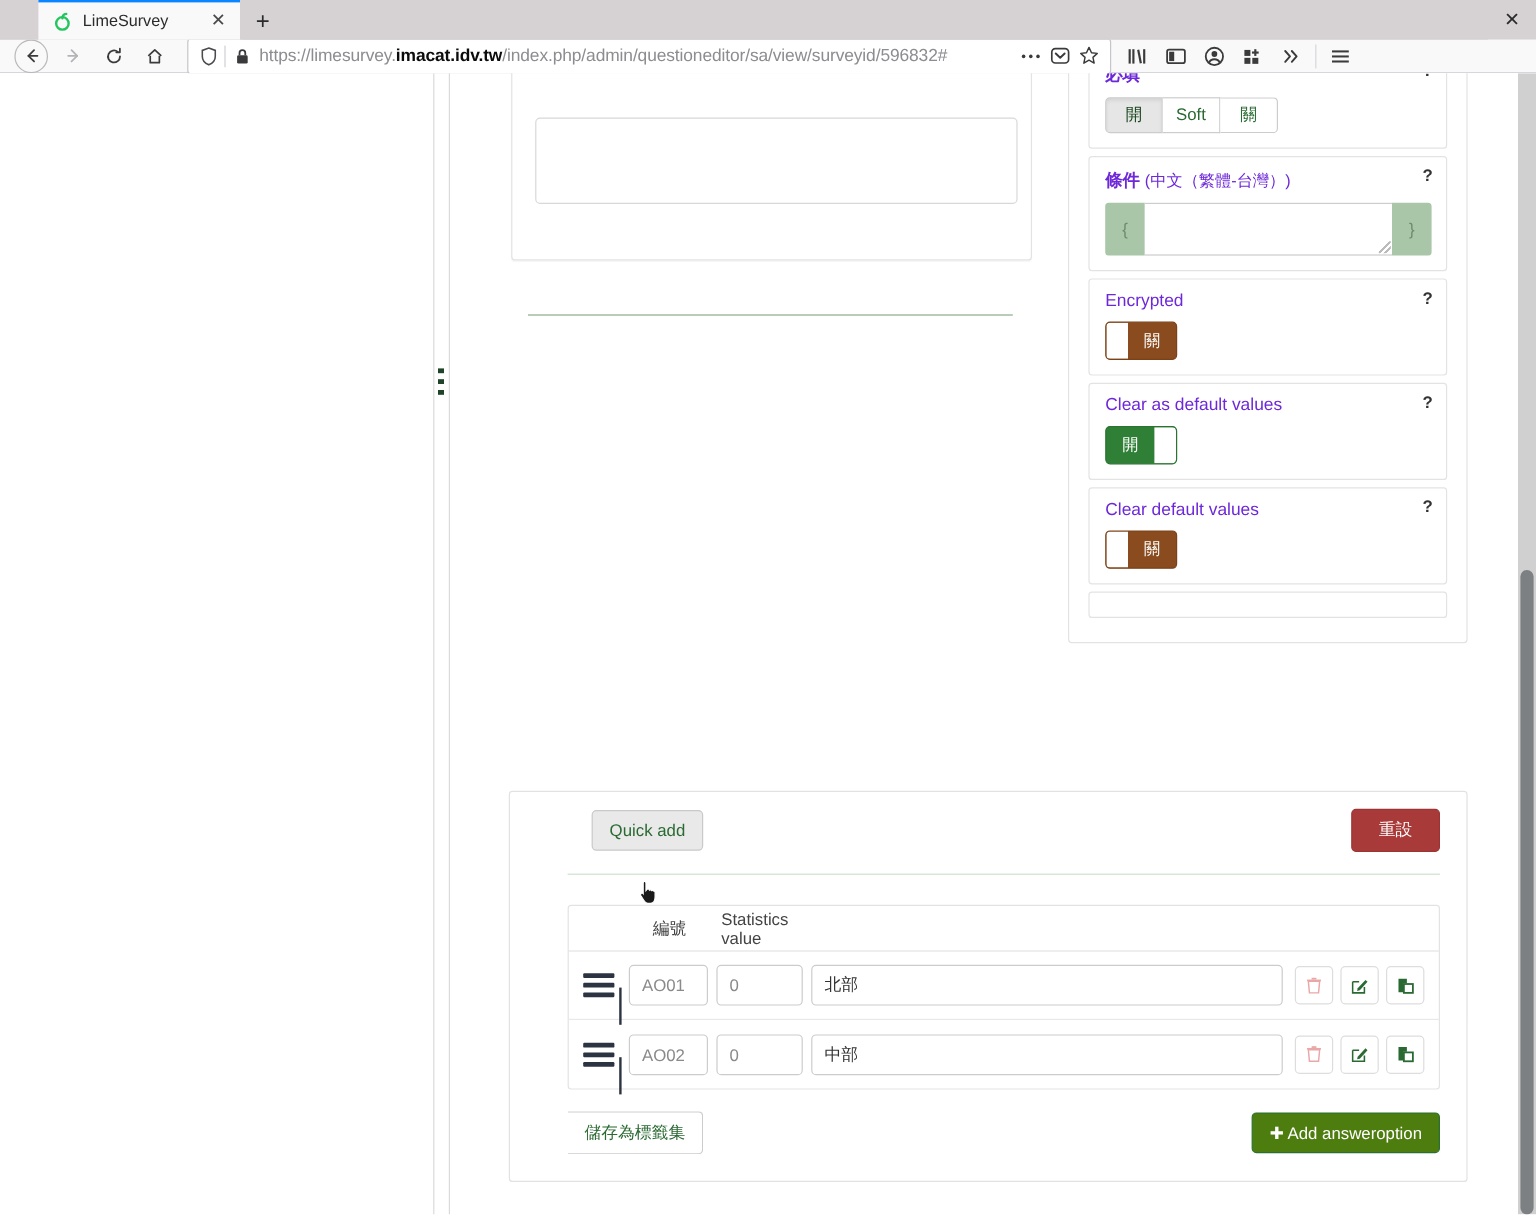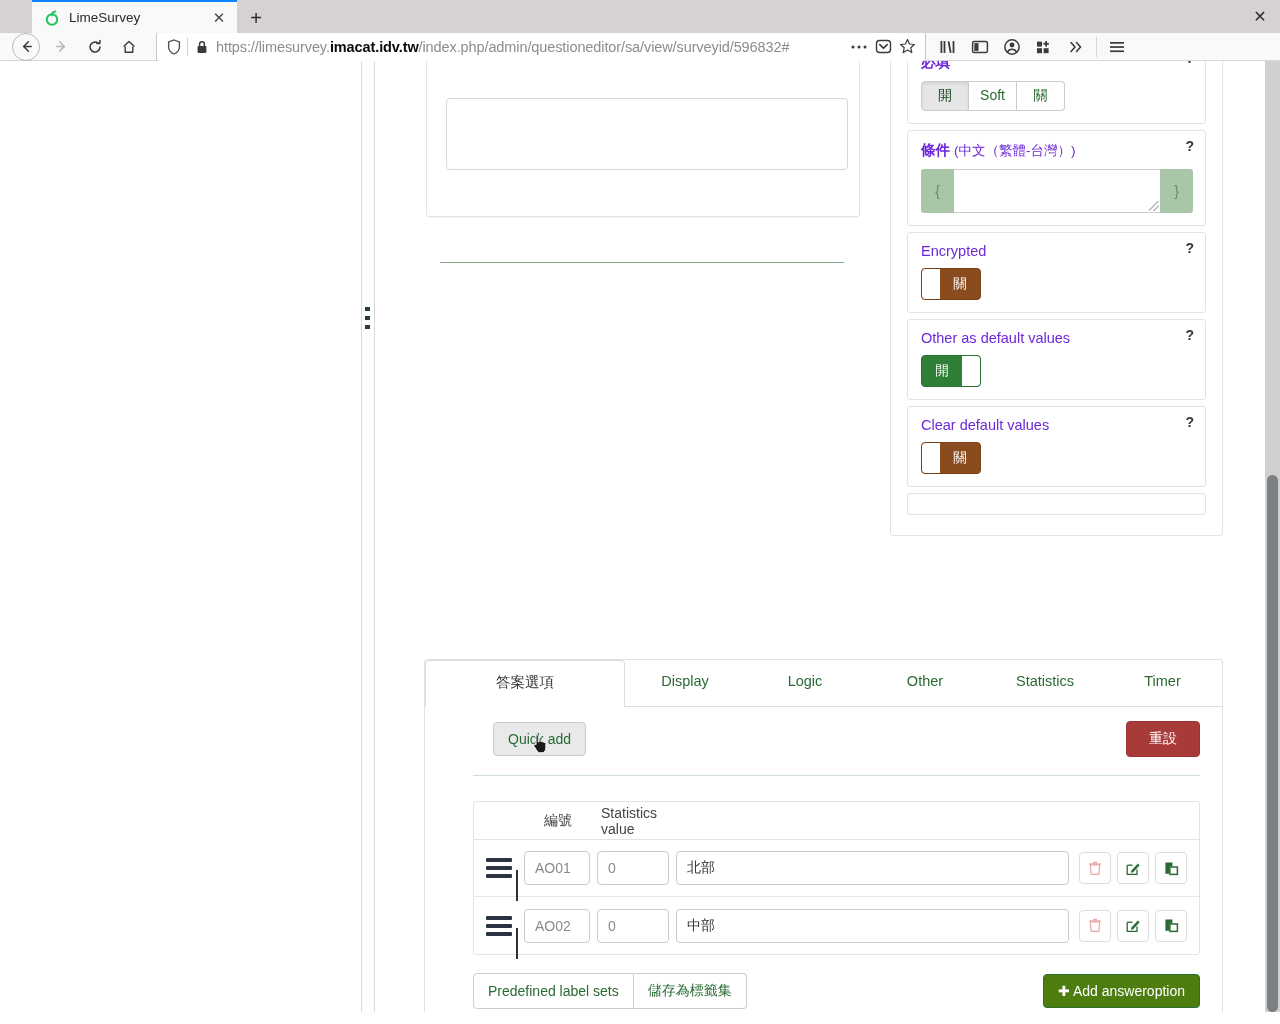--- a/index.html
+++ b/index.html
@@ -20,21 +20,21 @@
     height: 33px;
     background: #d6d2d4;
     display: flex;
     align-items: flex-end;
     position: relative;
   }
   .tabstrip .edge-left { width: 32px; height: 33px; background:#d6d2d4; }
   .tab {
     position: relative;
     height: 33px;
-    width: 205px;
+    width: 168px;
     background: #f9f9fa;
     display: flex;
     align-items: center;
     padding: 0 8px 0 12px;
     border-top: 2px solid #0a84ff;
   }
   .tab .favicon {
     width: 16px; height: 16px;
     flex: 0 0 16px;
     margin-right: 9px;
@@ -615,49 +615,41 @@
         <span class="help">?</span>
         <span class="slabel">Encrypted</span>
         <div class="toggle off">
           <span class="knob"></span>
           <span class="lbl">關</span>
         </div>
       </div>
 
       <div class="sbox">
         <span class="help">?</span>
-        <span class="slabel">Other as default values</span>
+        <span class="slabel">Clear as default values</span>
         <div class="toggle on">
           <span class="lbl">開</span>
           <span class="knob"></span>
         </div>
       </div>
 
       <div class="sbox">
         <span class="help">?</span>
         <span class="slabel">Clear default values</span>
         <div class="toggle off">
           <span class="knob"></span>
           <span class="lbl">關</span>
         </div>
       </div>
 
       <div class="sbox empty"></div>
     </div>
 
     <div class="ao-panel">
 
-      <div class="ao-tabs">
-        <div class="ao-tab active" style="width:200px">答案選項</div>
-        <div class="ao-tab" style="width:120px">Display</div>
-        <div class="ao-tab" style="width:120px">Logic</div>
-        <div class="ao-tab" style="width:120px">Other</div>
-        <div class="ao-tab" style="width:120px">Statistics</div>
-        <div class="ao-tab" style="width:115px">Timer</div>
-      </div>
 
       <div class="ao-body">
 
         <div class="ao-toolbar">
           <button class="btn btn-default">Quick add</button>
           <button class="btn btn-danger">重設</button>
         </div>
 
         <div class="ao-sep"></div>
 
@@ -737,21 +729,20 @@
                     <path d="M1.4 1.6 H8.4 V5.4 H5.2 V12.8 H1.4 Z" fill="#2a6a32"></path>
                     <rect x="5.9" y="6" width="7.5" height="7.4" fill="none" stroke="#2a6a32" stroke-width="1.5"></rect>
                   </svg>
               </span>
             </span>
           </div>
         </div>
 
         <div class="ao-footer">
           <span class="lblset-group">
-            <button class="btn btn-outline">Predefined label sets</button>
             <button class="btn btn-outline">儲存為標籤集</button>
           </span>
           <button class="btn btn-success">
             <span>✚</span>
             <span>Add answeroption</span>
           </button>
         </div>
 
       </div>
     </div>

